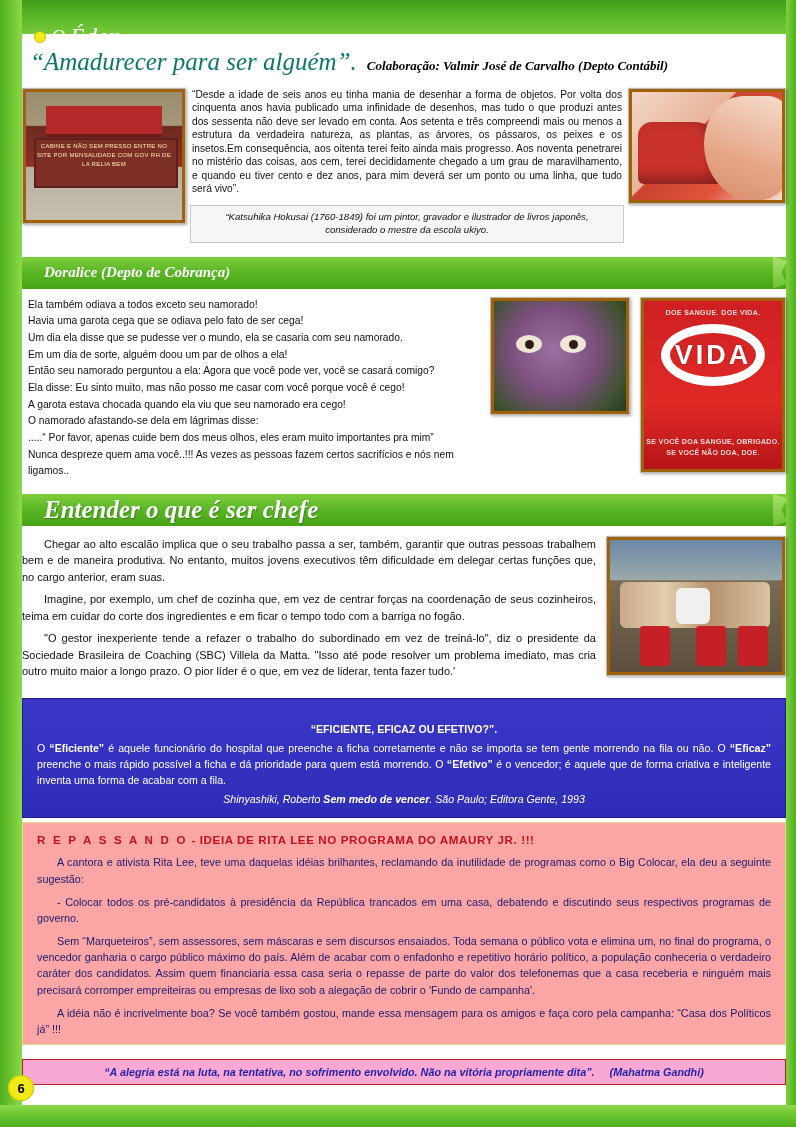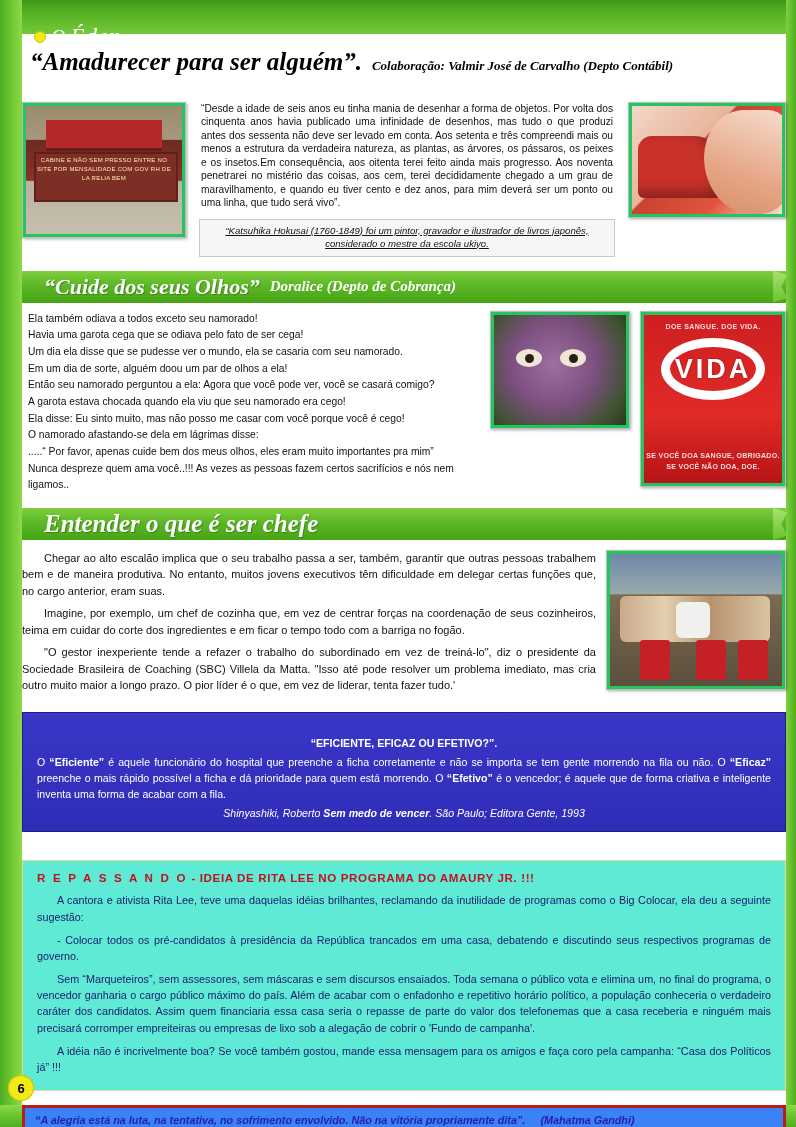--- a/index.html
+++ b/index.html
@@ -58,33 +58,33 @@
   }
 
   
   .a1-titlerow {
     display: flex; align-items: baseline; gap: 10px;
     padding: 8px 0 4px 0; justify-content: flex-start;
     margin-left: 8px;
   }
   .a1-title {
     font-family: "Liberation Serif", serif;
-    font-size: 25px; font-weight: bold; font-style: italic;
-    color: #000000; white-space: nowrap;
+    font-size: 25px; font-weight: normal; font-style: italic;
+    color: #0f766e; white-space: nowrap;
   }
   .a1-collab {
     font-family: "Liberation Serif", serif;
     font-size: 13px; font-weight: bold; font-style: italic; color: #000;
   }
   .a1-body {
-    display: flex; gap: 13px; align-items: flex-start;
-    margin-top: 22px;
+    display: flex; gap: 4px; align-items: flex-start;
+    margin-top: 8px;
   }
   .photo {
-    background: #22c55e; padding: 3px;
+    background: #a16207; padding: 3px;
     border: 1px solid #bbb;
     box-shadow: 1px 1px 3px rgba(0,0,0,.35);
   }
   .photo-inner { display:block; }
   .ph-truck {
     width: 156px; height: 128px;
     background:
       linear-gradient(to bottom, #9a8d6e 0%, #a6987b 26%, #6d2a22 27%, #8d3226 58%, #b8b0a0 59%, #c7bfae 100%);
     position: relative; overflow: hidden;
   }
@@ -121,21 +121,21 @@
     font-family: "Liberation Sans", sans-serif;
     font-size: 10.2px; line-height: 1.32;
     color: #111; text-align: justify;
     padding: 0 2px;
   }
   .a1-note {
     margin-top: 9px;
     border: 1px solid #c9c9c9;
     background: #f6f6f6;
     padding: 5px 8px;
-    font-size: 9.6px; font-style: italic; text-decoration: underline;
+    font-size: 9.6px; font-style: italic; 
     text-align: center; color: #111; line-height:1.35;
   }
 
   
   .banner {
     position: relative;
     margin-top: 14px;
     height: 32px;
     background: linear-gradient(to bottom,#7fce3c 0%, #5cb726 45%, #46a414 100%);
     border-radius: 1px;
@@ -242,42 +242,42 @@
     color: #fff; padding: 23px 14px 9px 14px;
     font-size: 10.6px; line-height: 1.5; text-align: center;
   }
   .quotebox .qtitle { font-weight: bold; margin-bottom: 3px; }
   .quotebox .qbody { text-align: justify; }
   .quotebox .qsrc { font-style: italic; margin-top: 4px; }
   .quotebox b { font-weight: bold; }
 
   
   .yellowbox {
-    margin-top: 28px;
-    background: #5eead4;
+    margin-top: 4px;
+    background: #fca5a5;
     border: 1px solid #e4d98b;
-    padding: 10px 14px 8px 14px;
+    padding: 10px 14px 0 14px;
   }
   .yb-title {
     font-size: 11.6px; font-weight: bold; color: #c1121f;
     letter-spacing: .6px; margin-bottom: 8px;
   }
   .yb-title .sp { letter-spacing: 2.2px; }
   .yellowbox p {
     margin: 0 0 7px 0; font-size: 10.8px; line-height: 1.5;
     color: #1a1a6e; text-align: justify; text-indent: 20px;
   }
 
   
   .finalquote {
     margin-top: 14px;
-    border: 3px solid #b91c1c;
-    background: #3b82f6;
+    border: 1px solid #b91c1c;
+    background: #f9a8d4;
     padding: 6px 10px;
-    text-align: left;
+    text-align: center;
     font-size: 10.8px; font-style: italic; font-weight: bold;
     color: #2522a8;
   }
   .finalquote .author { font-weight: bold; font-style: italic; }
 
   .pagenum {
     position: absolute; left: 8px; bottom: 26px;
     width: 26px; height: 26px; border-radius: 50%;
     background: #f2ea14; color: #000;
     font-weight: bold; font-size: 13px;
@@ -318,32 +318,31 @@
           <div class="a1-note">“Katsuhika Hokusai (1760-1849) foi um pintor, gravador e ilustrador de livros japonês, considerado o mestre da escola ukiyo.</div>
         </div>
         <div class="photo">
           <div class="ph-car photo-inner"></div>
         </div>
       </div>
     </div>
 
     <div>
       <div class="banner">
-        <span class="banner-title">“Cuide dos seus Olhos”</span>
         <span class="banner-sub">Doralice  (Depto de Cobrança)</span>
       </div>
       <div class="a2-body">
         <div class="a2-text">
           <div>Ela também odiava a todos exceto seu namorado!</div>
           <div>Havia uma garota cega que se odiava pelo fato de ser cega!</div>
           <div>Um dia ela disse que se pudesse ver o mundo, ela se casaria com seu namorado.</div>
           <div>Em um dia de sorte, alguém doou um par de olhos a ela!</div>
           <div>Então seu namorado perguntou a ela: Agora que você pode ver, você se casará comigo?</div>
+          <div>Ela disse: Eu sinto muito, mas não posso me casar com você porque você é cego!</div>
           <div>A garota estava chocada quando ela viu que seu namorado era cego!</div>
-          <div>Ela disse: Eu sinto muito, mas não posso me casar com você porque você é cego!</div>
           <div>O namorado afastando-se dela em lágrimas disse:</div>
           <div>.....“ Por favor, apenas cuide bem dos meus olhos, eles eram muito importantes pra mim”</div>
           <div>Nunca despreze quem ama você..!!!  As vezes as pessoas fazem certos sacrifícios e nós nem ligamos..</div>
         </div>
         <div class="photo">
           <div class="ph-face photo-inner"></div>
         </div>
         <div class="photo">
           <div class="ph-vida photo-inner">
             <div class="v-top">DOE SANGUE. DOE VIDA.</div>

